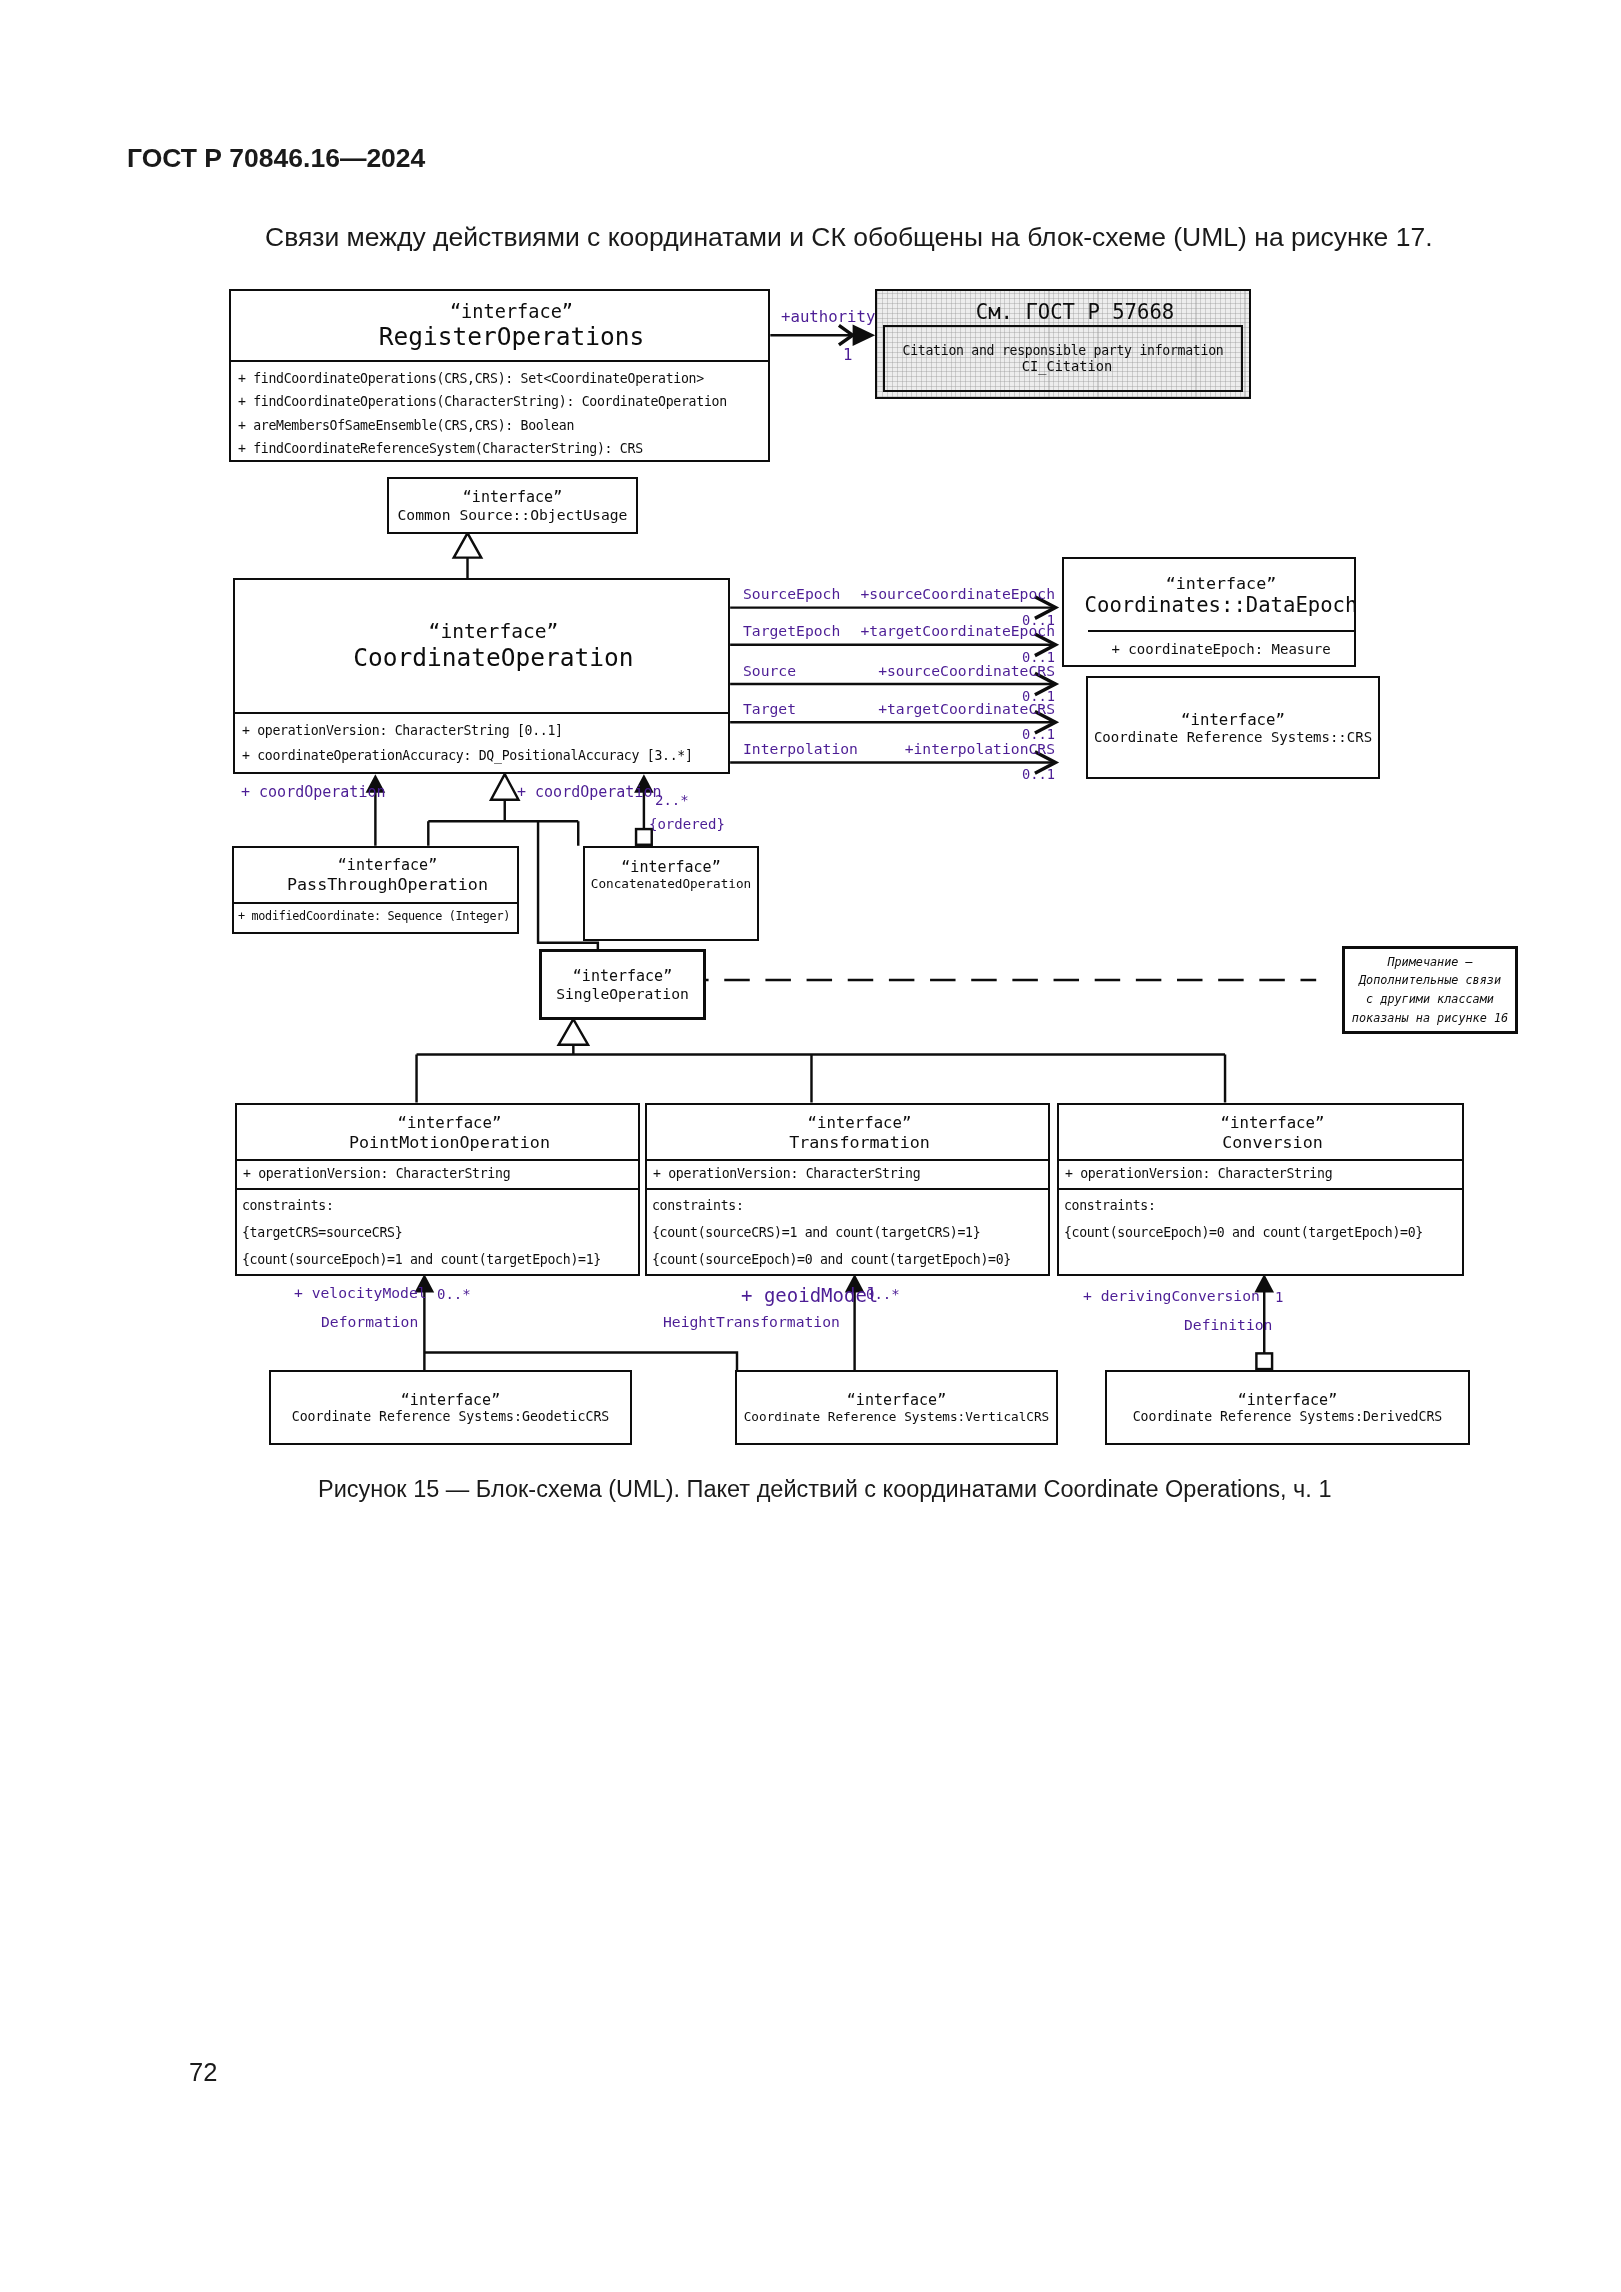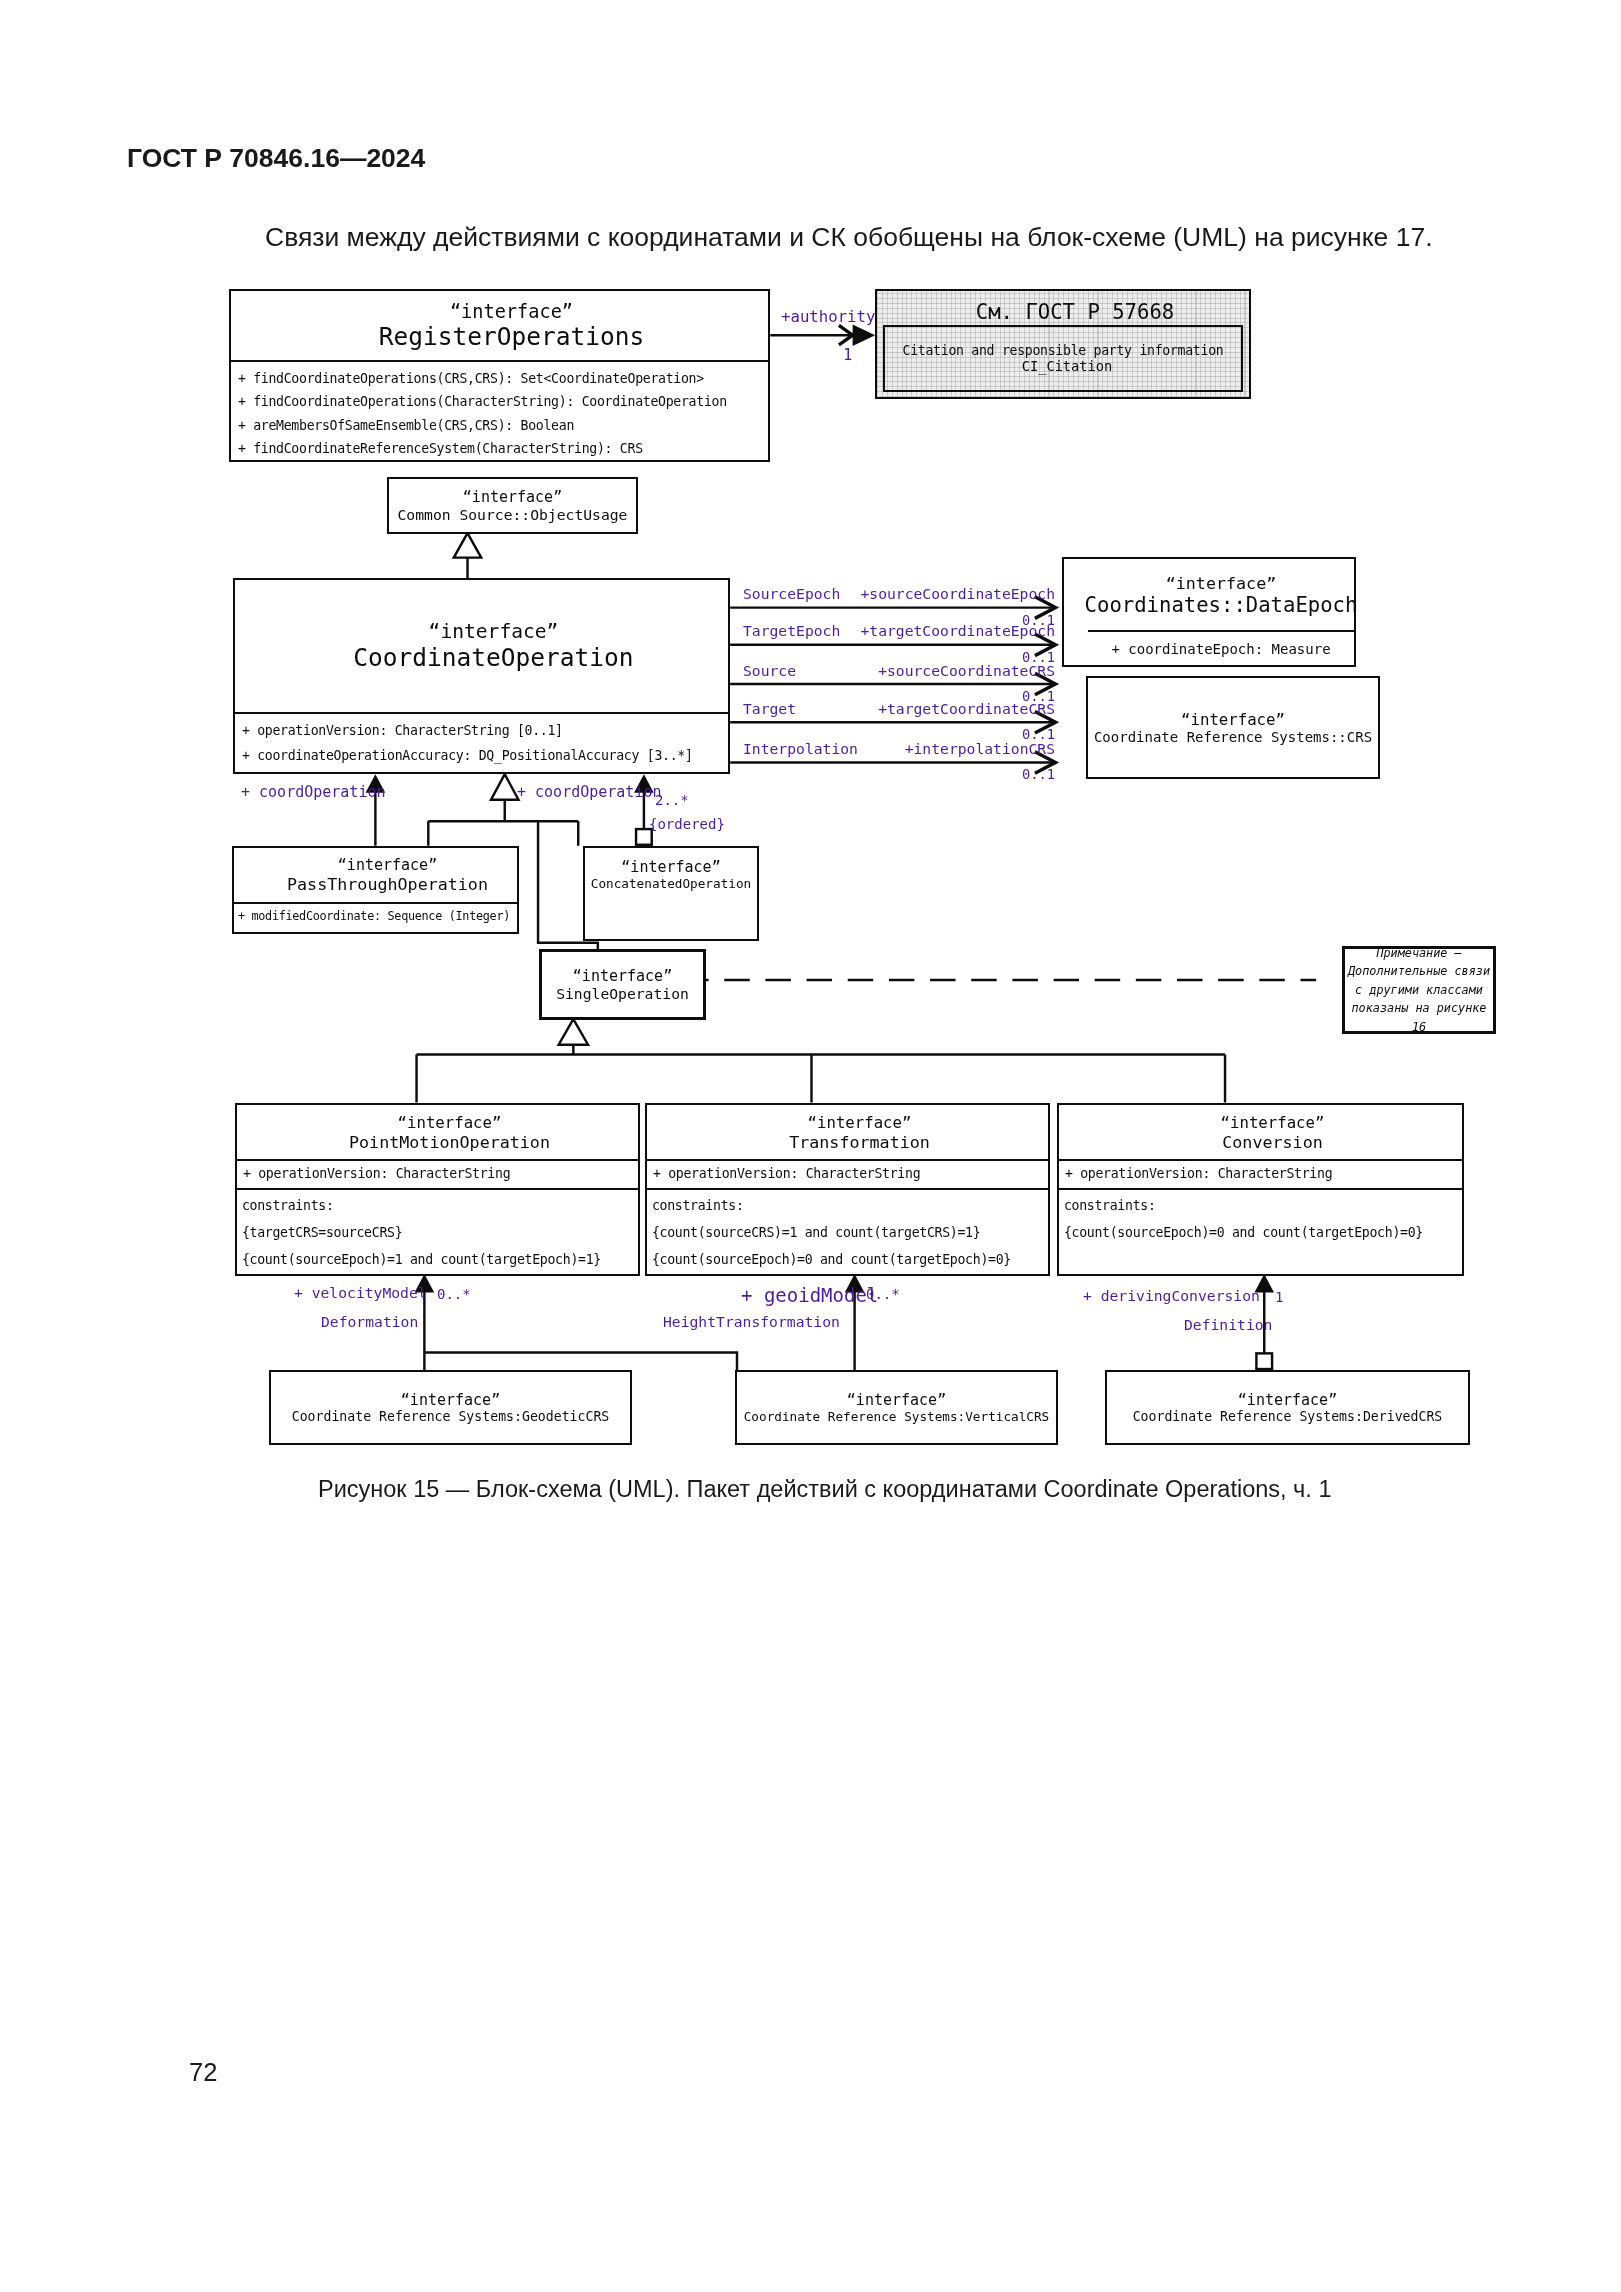--- a/index.html
+++ b/index.html
@@ -207,21 +207,21 @@
   <div class="box hdr" style="left:559px;top:846px;width:176px;height:95px;justify-content:flex-start;padding-top:9.8px;">
     <div style="font-size:15px;">“interface”</div>
     <div style="font-size:12.7px;">ConcatenatedOperation</div>
   </div>
 
   <div class="box hdr" style="left:515px;top:949px;width:167px;height:71px;border-width:3.9px;">
     <div style="font-size:15px;">“interface”</div>
     <div style="font-size:14.7px;">SingleOperation</div>
   </div>
 
-  <div class="box hdr" style="left:1318px;top:946px;width:154px;height:88px;border-width:3.9px;font-style:italic;">
+  <div class="box hdr" style="left:1318px;top:946px;width:176px;height:88px;border-width:3.9px;font-style:italic;">
     <div style="font-size:11.8px;line-height:18.6px;">Примечание —</div>
     <div style="font-size:11.8px;line-height:18.6px;">Дополнительные связи</div>
     <div style="font-size:11.8px;line-height:18.6px;">с другими классами</div>
     <div style="font-size:11.8px;line-height:18.6px;">показаны на рисунке 16</div>
   </div>
 
   <div class="box" style="left:235px;top:1103px;width:405px;height:173px;">
     <div class="hdr" style="height:54px;">
       <div style="font-size:15.7px;">“interface”</div>
       <div style="font-size:16.7px;">PointMotionOperation</div>

